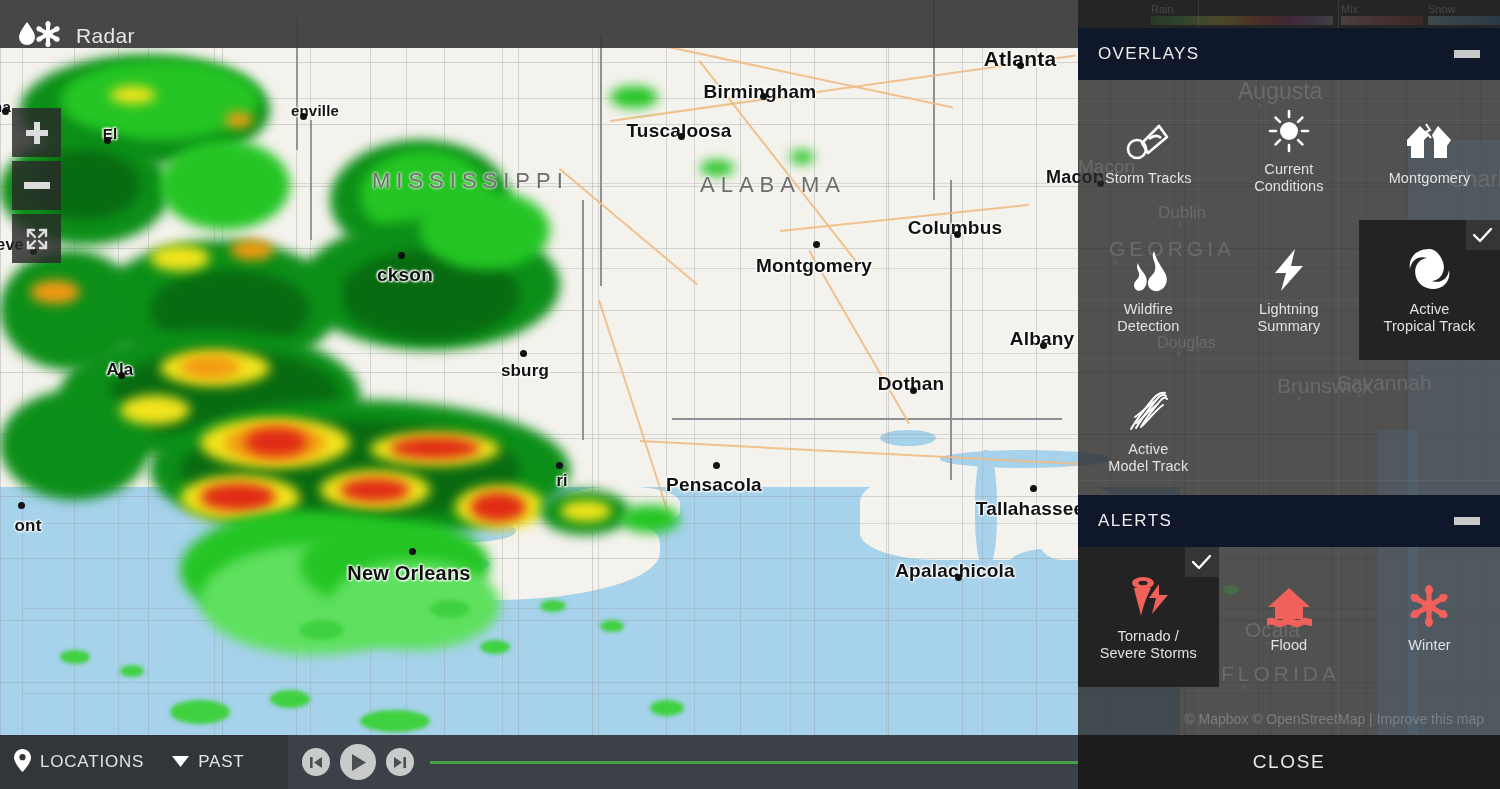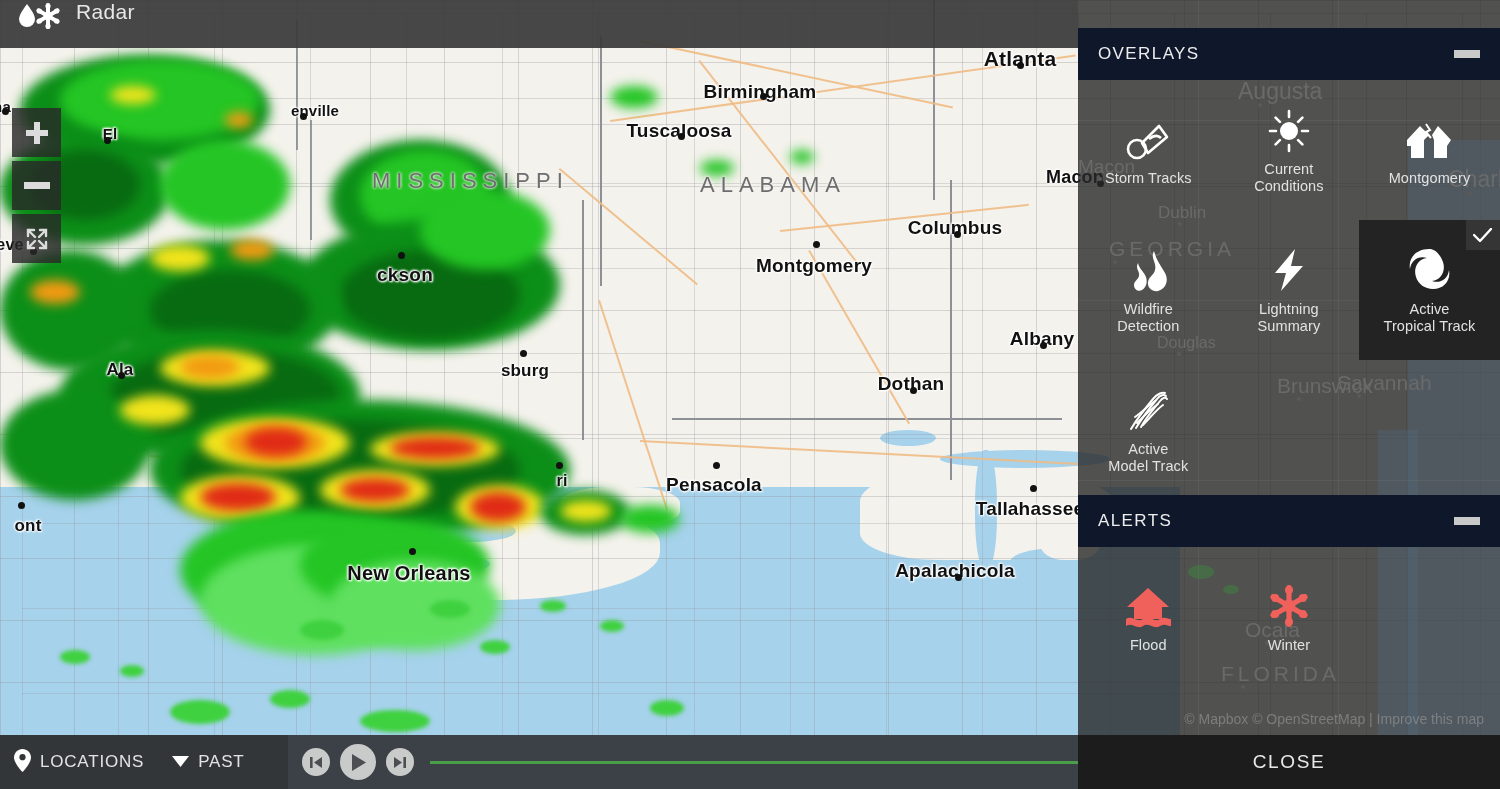--- a/index.html
+++ b/index.html
@@ -77,21 +77,21 @@
   .legend-title { font-size: 11px; color: #b9b9b9; line-height: 11px; }
   .legend-bar { height: 9px; margin-top: 1px; }
   .legend-bar.rain { width: 182px; background: linear-gradient(to right,#2f7a2f,#3fa93f,#8dbf3a,#d4c72e,#d98326,#c93525,#a12a6a,#8a5ba8,#9c9c9c); }
   .legend-bar.mix  { width: 82px;  background: linear-gradient(to right,#d79a9a,#c05050,#8e2b2b); }
   .legend-bar.snow { width: 118px; background: linear-gradient(to right,#9fc8e0,#5ea2cf,#2a6fb5,#1c4fa0); }
 
   
   .header-bar {
     position: absolute; left: 0; top: 0; width: 1078px; height: 48px;
     background: rgba(58,58,58,.93);
-    display: flex; align-items: flex-start; padding-left: 14px; gap: 10px;
+    display: flex; align-items: flex-end; padding-left: 14px; gap: 10px;
   }
   .header-title { color: #e7e7e7; font-size: 21px; letter-spacing: .3px; }
   .hdr-icon { display: flex; align-items: center; gap: 1px; }
 
   
   .zoom-controls { position: absolute; left: 12px; top: 108px; width: 49px; }
   .zoom-btn {
     width: 49px; height: 49px; background: rgba(40,40,40,.82);
     display: flex; align-items: center; justify-content: center;
     margin-bottom: 4px; cursor: pointer;
@@ -329,20 +329,34 @@
         <div class="city-dot" style="left: 18px; top: 502px;"></div>
         <div class="city-label" style="left: 110px; top: 125px; font-size: 15px; transform: translateX(-50%);">El</div>
         <div class="city-dot" style="left: 104px; top: 137px;"></div>
         <div class="city-label" style="left: 2px; top: 98px; font-size: 15px; transform: translateX(-50%);">na</div>
         <div class="city-dot" style="left: 2px; top: 108px;"></div>
         <div class="city-label" style="left: 1075px; top: 167px; font-size: 18px; transform: translateX(-50%);">Macon</div>
         <div class="city-dot" style="left: 1097px; top: 180px;"></div>
       </div>
   </div>
 
+  <div class="legend-strip">
+    <div class="legend-item" style="left:73px;top:4px;">
+      <div class="legend-title">Rain</div>
+      <div class="legend-bar rain"></div>
+    </div>
+    <div class="legend-item" style="left:263px;top:4px;">
+      <div class="legend-title">Mix</div>
+      <div class="legend-bar mix"></div>
+    </div>
+    <div class="legend-item" style="left:350px;top:4px;">
+      <div class="legend-title">Snow</div>
+      <div class="legend-bar snow"></div>
+    </div>
+  </div>
 
   <div class="header-bar">
     <span class="hdr-icon">
       <svg width="52" height="30" viewBox="0 0 52 30">
         <path d="M13 4 C13 4, 5 14, 5 19 a8 8 0 0 0 16 0 C21 14, 13 4, 13 4 Z" fill="#ffffff"></path>
         <g fill="#ffffff" transform="translate(34,16)">
           <rect x="-2" y="-13" width="4" height="26" rx="1.6"></rect>
           <rect x="-2" y="-13" width="4" height="26" rx="1.6" transform="rotate(60)"></rect>
           <rect x="-2" y="-13" width="4" height="26" rx="1.6" transform="rotate(120)"></rect>
           <circle cx="0" cy="0" r="4.4"></circle>
@@ -542,20 +556,36 @@
           <div class="tile-label">Active<br>Model Track</div>
         </div>
       </div>
 
     <div class="section-head" style="top:495px;">
       <span class="section-title">ALERTS</span>
       <span class="minimize-btn"></span>
     </div>
 
     <div class="tile-grid" id="alert-tiles" style="top:547px;">
+        <div class="tile selected">
+          <div class="tcheck">
+            <svg width="19" height="15" viewBox="0 0 19 15" fill="none" stroke="#ffffff" stroke-width="2.4" stroke-linecap="round" stroke-linejoin="round">
+              <path d="M1 7 L7 13 L18 1"></path>
+            </svg>
+          </div>
+          <div class="tile-icon">
+            <svg width="48" height="46" viewBox="0 0 48 46" fill="#f1615b">
+        <ellipse cx="19" cy="9" rx="11" ry="6"></ellipse>
+        <ellipse cx="19" cy="9" rx="4.6" ry="2.2" fill="#232323"></ellipse>
+        <path d="M10 14 C12 24, 15 32, 17 42 C19 32, 23 22, 27 14 Z"></path>
+        <path d="M35 10 L25 24 H32 L28 40 L44 21 H35 Z"></path>
+            </svg>
+          </div>
+          <div class="tile-label">Tornado /<br>Severe Storms</div>
+        </div>
         <div class="tile">
           <div class="tile-icon">
             <svg width="48" height="44" viewBox="0 0 48 44" fill="#f1615b">
         <path d="M24 3 L45 22 H38 V34 H10 V22 H3 Z"></path>
         <rect x="19" y="24" width="10" height="12"></rect>
         <path d="M2 34 C8 30, 13 38, 19 34 C25 30, 30 38, 36 34 C41 31, 44 34, 47 34 L47 41 C44 41, 41 38, 36 41 C30 45, 25 37, 19 41 C13 45, 8 37, 2 41 Z"></path>
             </svg>
           </div>
           <div class="tile-label">Flood</div>
         </div>

